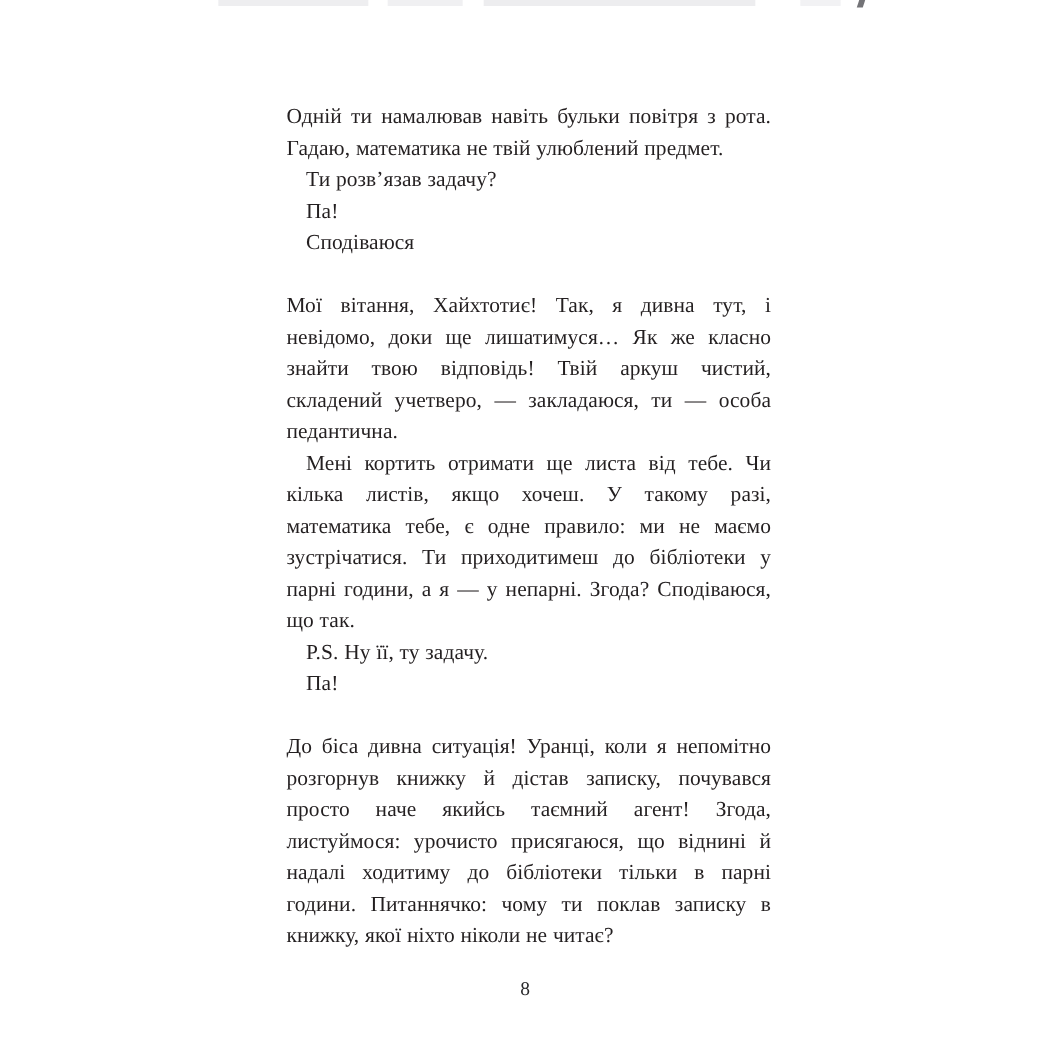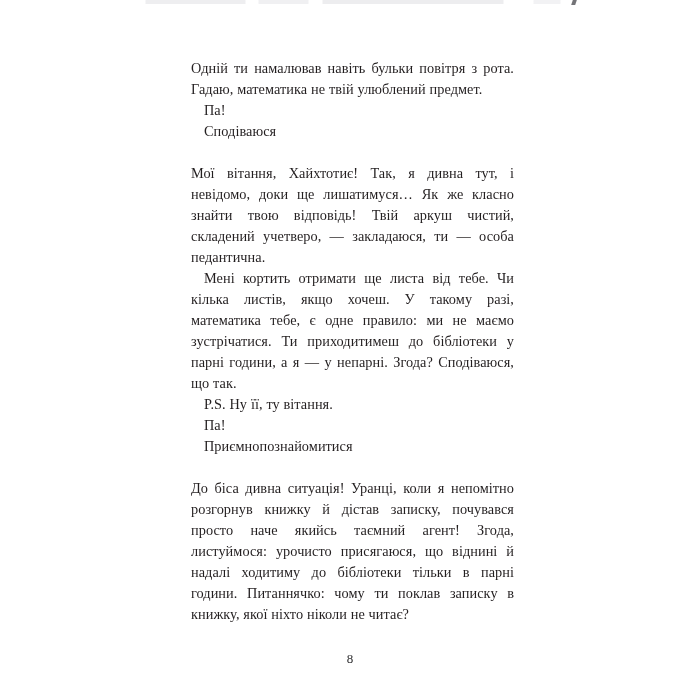--- a/index.html
+++ b/index.html
@@ -59,21 +59,21 @@
   }
 
   .page {
     position: absolute;
     left: 191px;
     top: 56px;
     width: 323px;
   }
 
   .block {
-    margin: 2px 0 21px 0;
+    margin: 12px 0 21px 0;
   }
   .block:last-of-type {
     margin-bottom: 0;
   }
 
   p.para {
     margin: 0;
     font-size: 14.3px;
     line-height: 21px;
     text-align: justify;
@@ -107,30 +107,30 @@
 </head>
 <body>
 
 <div class="scan-ghost top"></div>
 <div class="corner-mark"></div>
 
 <div class="page">
 
   <div class="block">
     <p class="para noindent">Одній ти намалював навіть бульки повітря з рота. Гадаю, математика не твій улюблений предмет.</p>
+    <p class="para indent short">Ти розв’язав задачу?</p>
     <p class="para indent short">Па!</p>
     <p class="para indent short">Сподіваюся</p>
   </div>
 
   <div class="block">
     <p class="para noindent">Мої вітання, Хайхтотиє! Так, я дивна тут, і невідомо, доки ще лишатимуся… Як же класно знайти твою відповідь! Твій аркуш чистий, складений учетверо, — закладаюся, ти — особа педантична.</p>
     <p class="para indent">Мені кортить отримати ще листа від тебе. Чи кілька листів, якщо хочеш. У такому разі, математика тебе, є одне правило: ми не маємо зустрічатися. Ти приходитимеш до бібліотеки у парні години, а я — у непарні. Згода? Сподіваюся, що так.</p>
-    <p class="para indent short">P.S. Ну її, ту вітання.</p>
+    <p class="para indent short">P.S. Ну її, ту задачу.</p>
     <p class="para indent short">Па!</p>
-    <p class="para indent short">Приємнопознайомитися</p>
   </div>
 
   <div class="block">
     <p class="para noindent">До біса дивна ситуація! Уранці, коли я непомітно розгорнув книжку й дістав записку, почувався просто наче якийсь таємний агент! Згода, листуймося: урочисто присягаюся, що віднині й надалі ходитиму до бібліотеки тільки в парні години. Питаннячко: чому ти поклав записку в книжку, якої ніхто ніколи не читає?</p>
   </div>
 
 </div>
 
 <div class="page-number">8</div>
 

